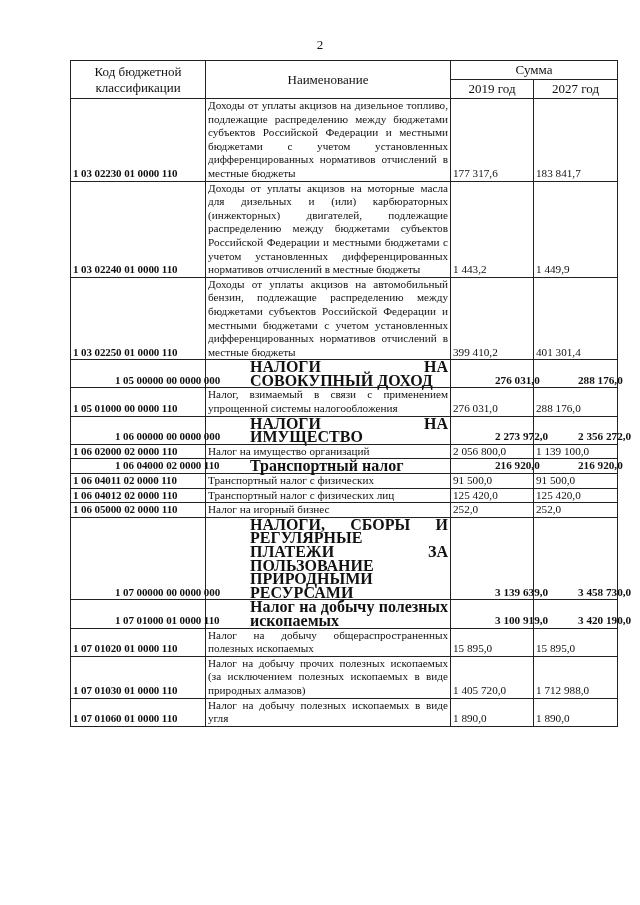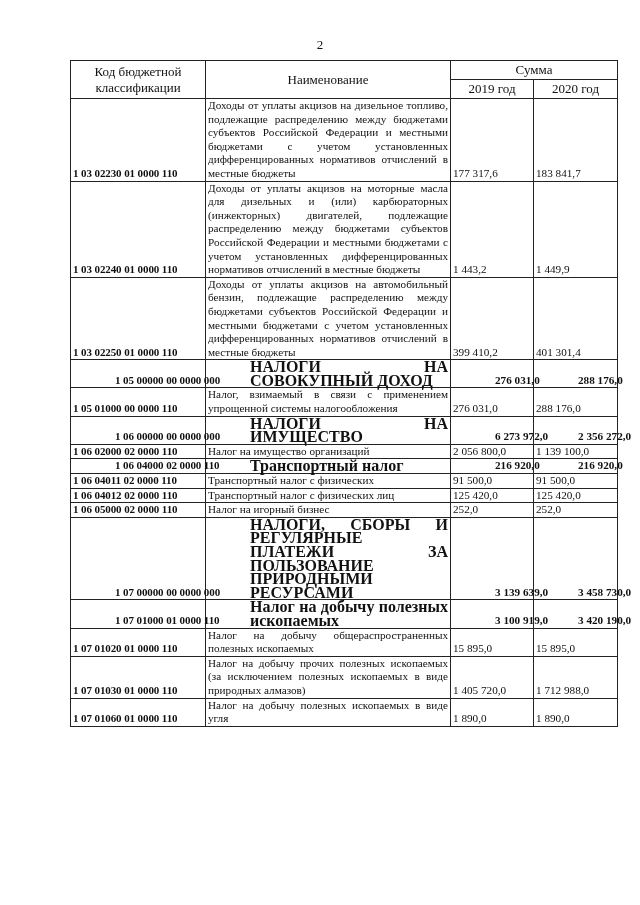--- a/index.html
+++ b/index.html
@@ -36,21 +36,21 @@
       <col class="c-y2">
   </colgroup>
   <thead>
     <tr style="height:19px">
       <th rowspan="2">Код бюджетной классификации</th>
       <th rowspan="2">Наименование</th>
       <th colspan="2">Сумма</th>
     </tr>
     <tr style="height:19px">
       <th>2019 год</th>
-      <th>2020 год</th>
+      <th>2027 год</th>
     </tr>
   </thead>
   <tbody id="rows">
     <tr>
         <td class="code">1 03 02230 01 0000 110</td>
         <td class="name">Доходы от уплаты акцизов на дизельное топливо, подлежащие распределению между бюджетами субъектов Российской Федерации и местными бюджетами с учетом установленных дифференцированных нормативов отчислений в местные бюджеты</td>
         <td class="num">177 317,6</td>
         <td class="num">183 841,7</td>
       </tr>
     <tr>
@@ -73,21 +73,21 @@
       </tr>
     <tr>
         <td class="code">1 05 01000 00 0000 110</td>
         <td class="name">Налог, взимаемый в связи с применением упрощенной системы налогообложения</td>
         <td class="num">276 031,0</td>
         <td class="num">288 176,0</td>
       </tr>
     <tr class="bold">
         <td class="code">1 06 00000 00 0000 000</td>
         <td class="name">НАЛОГИ НА ИМУЩЕСТВО</td>
-        <td class="num">6 273 972,0</td>
+        <td class="num">2 273 972,0</td>
         <td class="num">2 356 272,0</td>
       </tr>
     <tr>
         <td class="code">1 06 02000 02 0000 110</td>
         <td class="name">Налог на имущество организаций</td>
         <td class="num">2 056 800,0</td>
         <td class="num">1 139 100,0</td>
       </tr>
     <tr class="bold">
         <td class="code">1 06 04000 02 0000 110</td>

